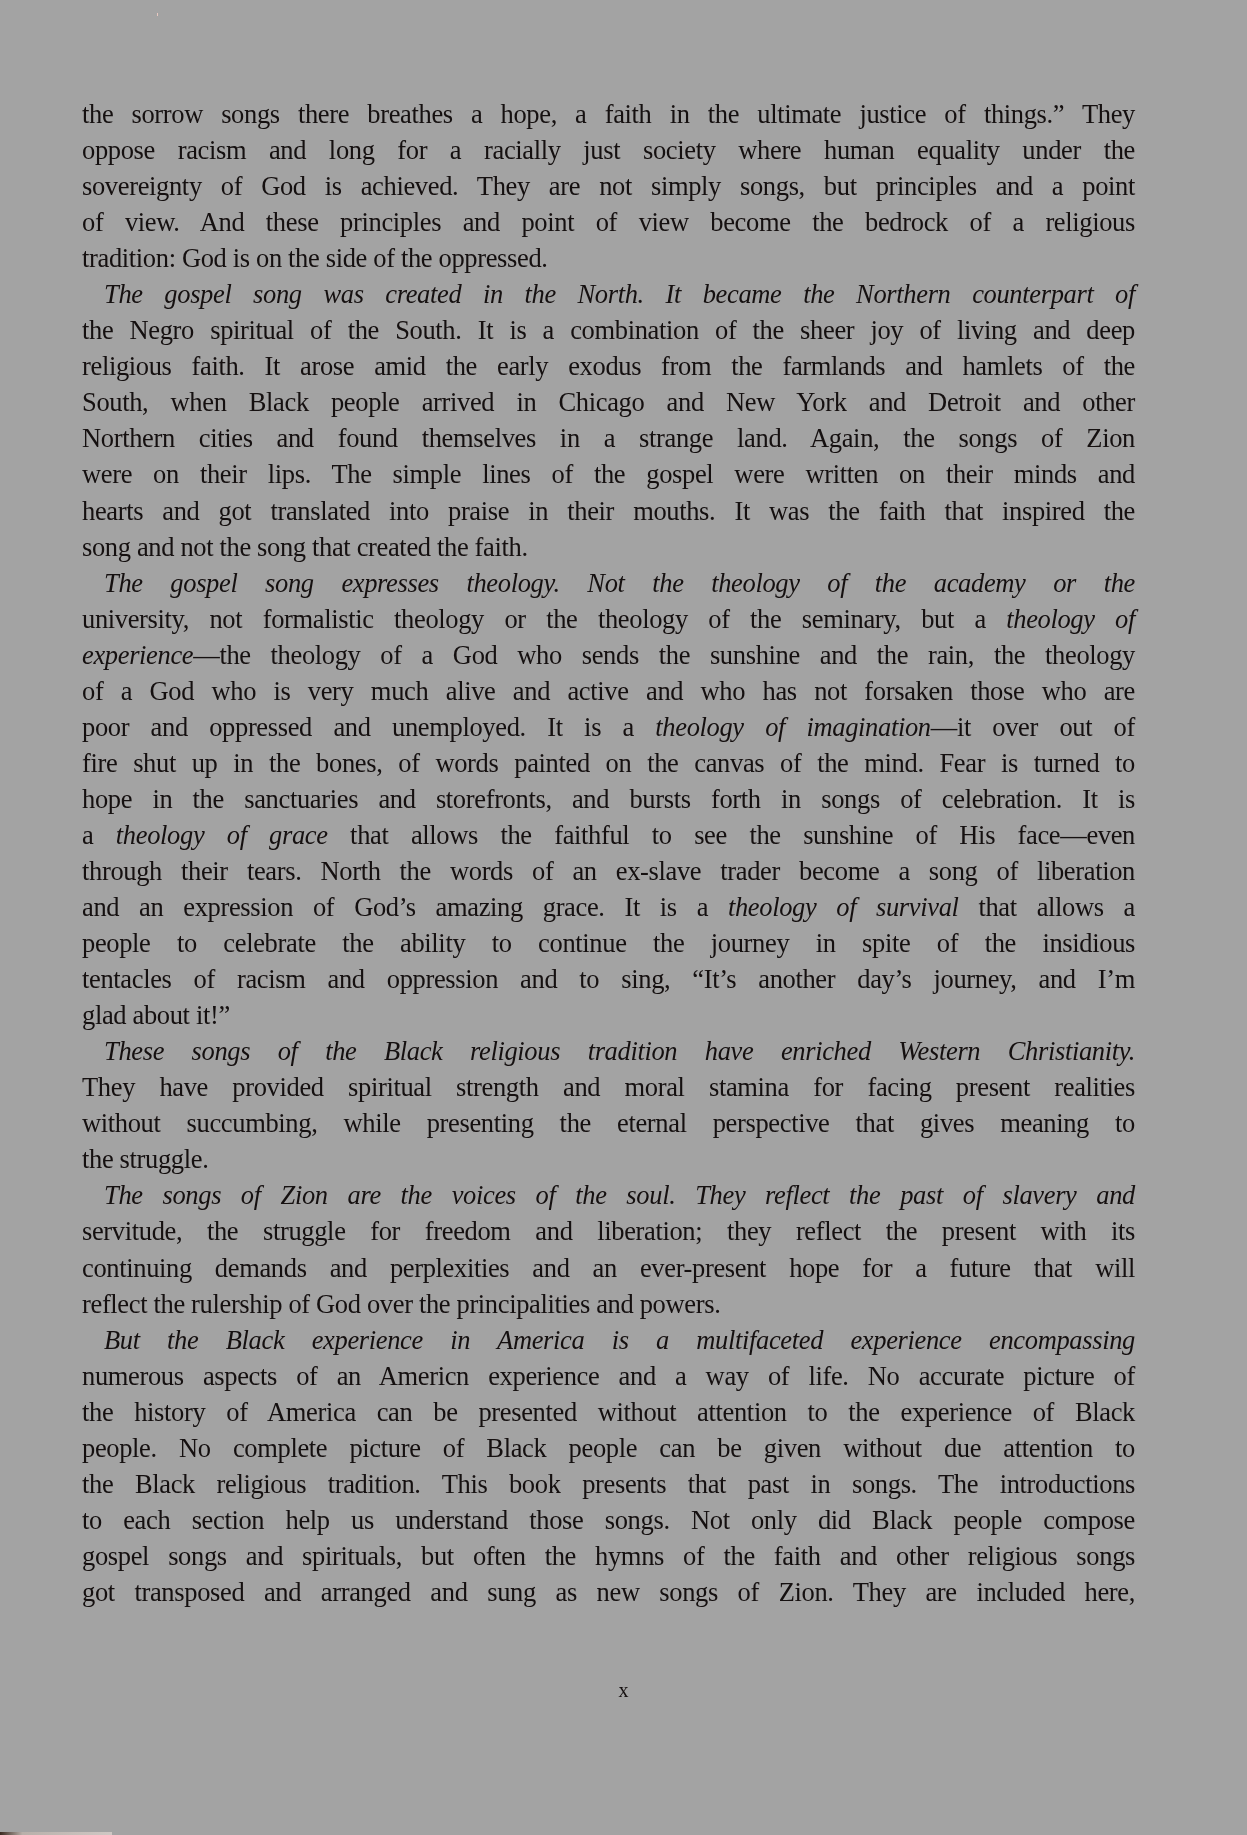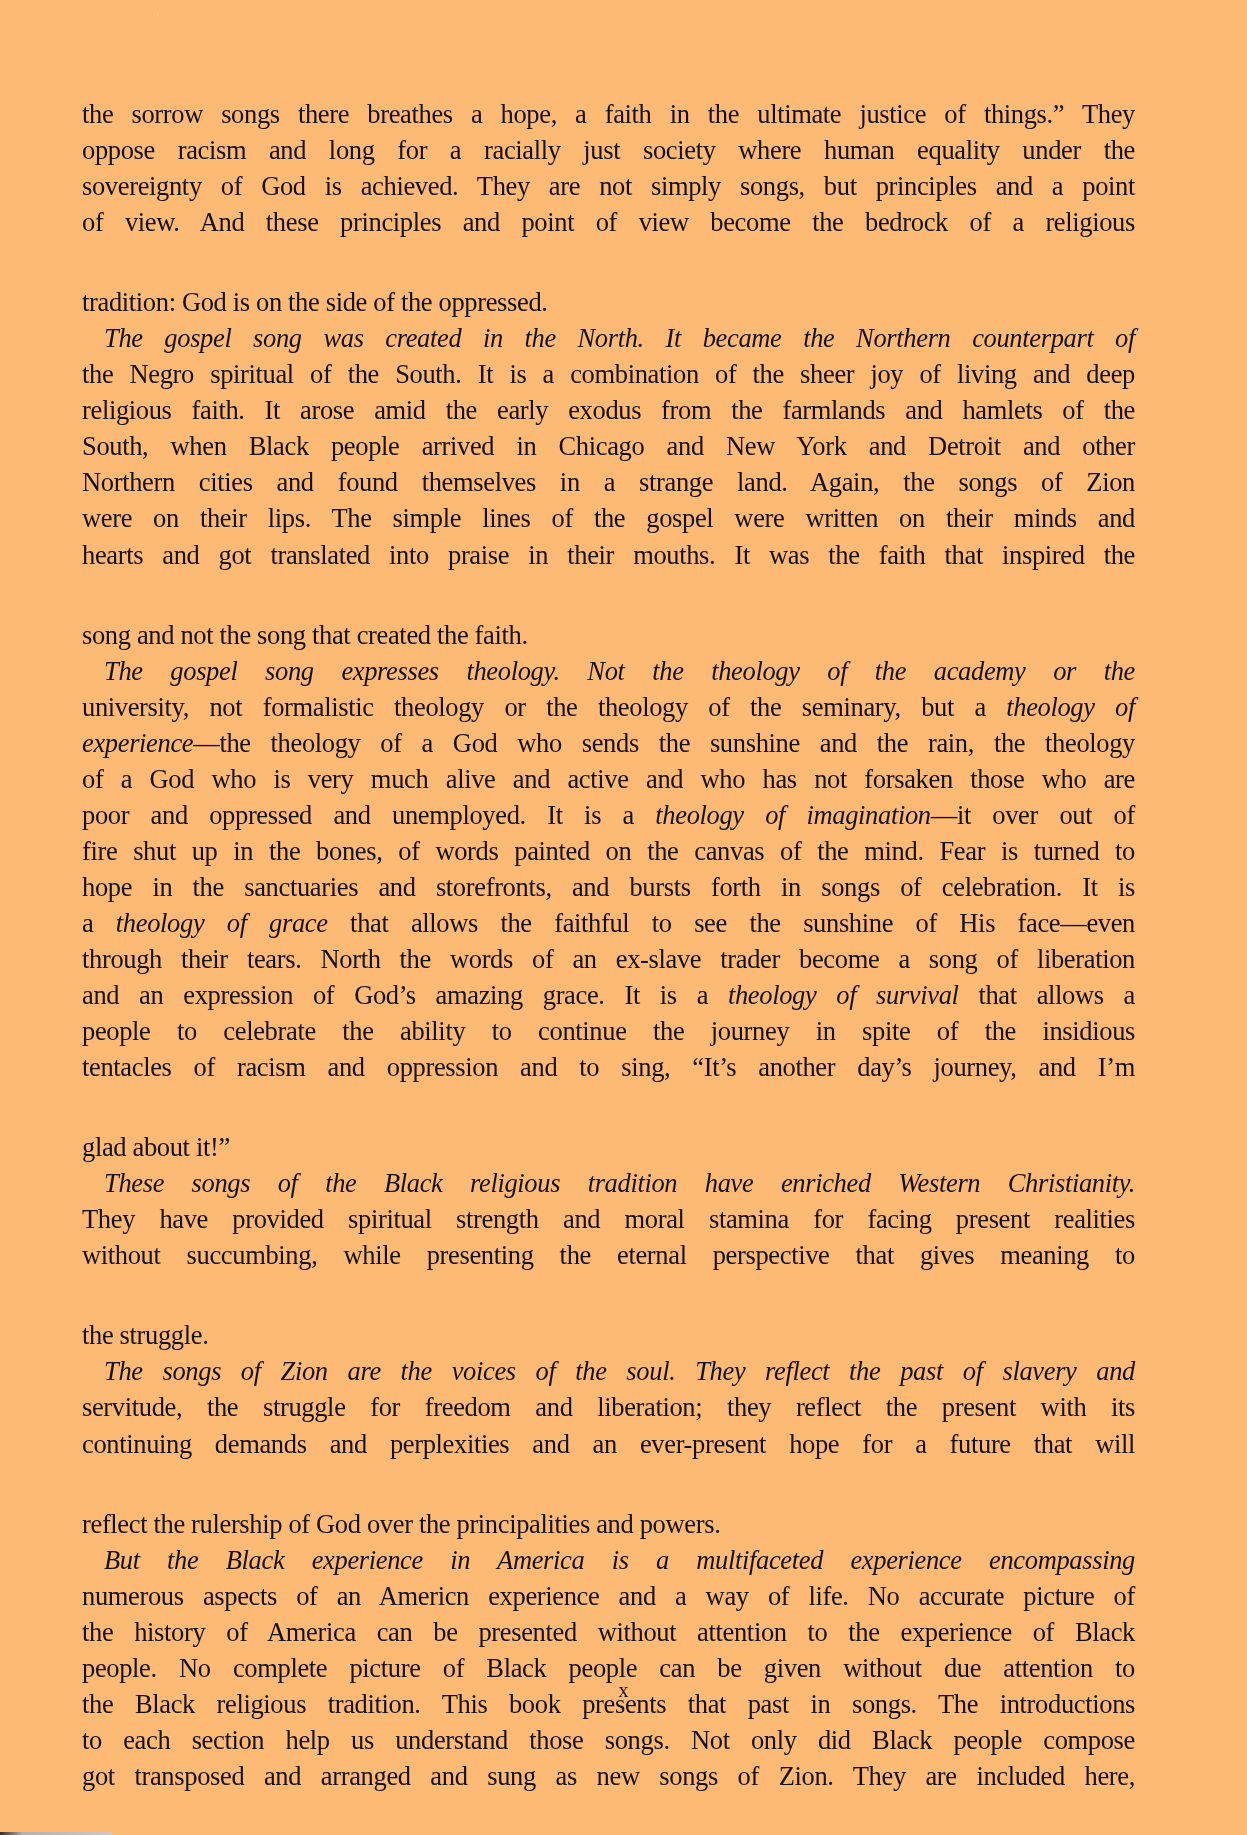--- a/index.html
+++ b/index.html
@@ -1,29 +1,29 @@
 <!DOCTYPE html>
 <html><head>
   <meta charset="utf-8">
   <style>
     html, body { margin: 0; padding: 0; background: #ffffff; }
     body { width: 1247px; height: 1835px; position: relative; overflow: hidden; }
     .page {
-      position: absolute; left: 0; top: 0; width: 1247px; height: 1835px; background: #fdba74;
+      position: absolute; left: 0; top: 0; width: 1247px; height: 1835px; background: #a3a3a3;
     }
     .text-block {
       position: absolute; left: 82px; top: 96px; width: 1053px;
       font-family: "Liberation Serif", "DejaVu Serif", serif;
       font-size: 26.5px; color: #151010;
     }
     .line {
       display: block; height: 36.05px; line-height: 36.05px; white-space: nowrap;
       text-align: justify; text-align-last: justify; letter-spacing: -0.35px;
     }
-    .line.last { text-align-last: left; margin-top: 44px; }
+    .line.last { text-align-last: left; }
     .line.indent { padding-left: 22px; font-style: italic; }
     .seg-italic { font-style: italic; }
     .page-number {
       position: absolute; left: 0; width: 1247px; top: 1679px; text-align: center;
       font-family: "Liberation Serif", "DejaVu Serif", serif; font-size: 20px; color: #151010;
     }
     .bottom-rule {
       position: absolute; left: 0; top: 1832px; width: 112px; height: 3px;
       background: linear-gradient(to right, #3a2a20 0%, #b8b0aa 20%, #cfc8c4 100%);
     }
@@ -81,18 +81,19 @@
         <span class="line"><span>continuing demands and perplexities and an ever-present hope for a future that will</span></span>
         <span class="line last"><span>reflect the rulership of God over the principalities and powers.</span></span>
       </div>
       <div>
         <span class="line indent"><span>But the Black experience in America is a multifaceted experience encompassing</span></span>
         <span class="line"><span>numerous aspects of an Americn experience and a way of life. No accurate picture of</span></span>
         <span class="line"><span>the history of America can be presented without attention to the experience of Black</span></span>
         <span class="line"><span>people. No complete picture of Black people can be given without due attention to</span></span>
         <span class="line"><span>the Black religious tradition. This book presents that past in songs. The introductions</span></span>
         <span class="line"><span>to each section help us understand those songs. Not only did Black people compose</span></span>
+        <span class="line"><span>gospel songs and spirituals, but often the hymns of the faith and other religious songs</span></span>
         <span class="line"><span>got transposed and arranged and sung as new songs of Zion. They are included here,</span></span>
       </div>
     </div>
   <div class="page-number">x</div>
   <div class="bottom-rule"></div>
 </div>
 
 </body></html>

